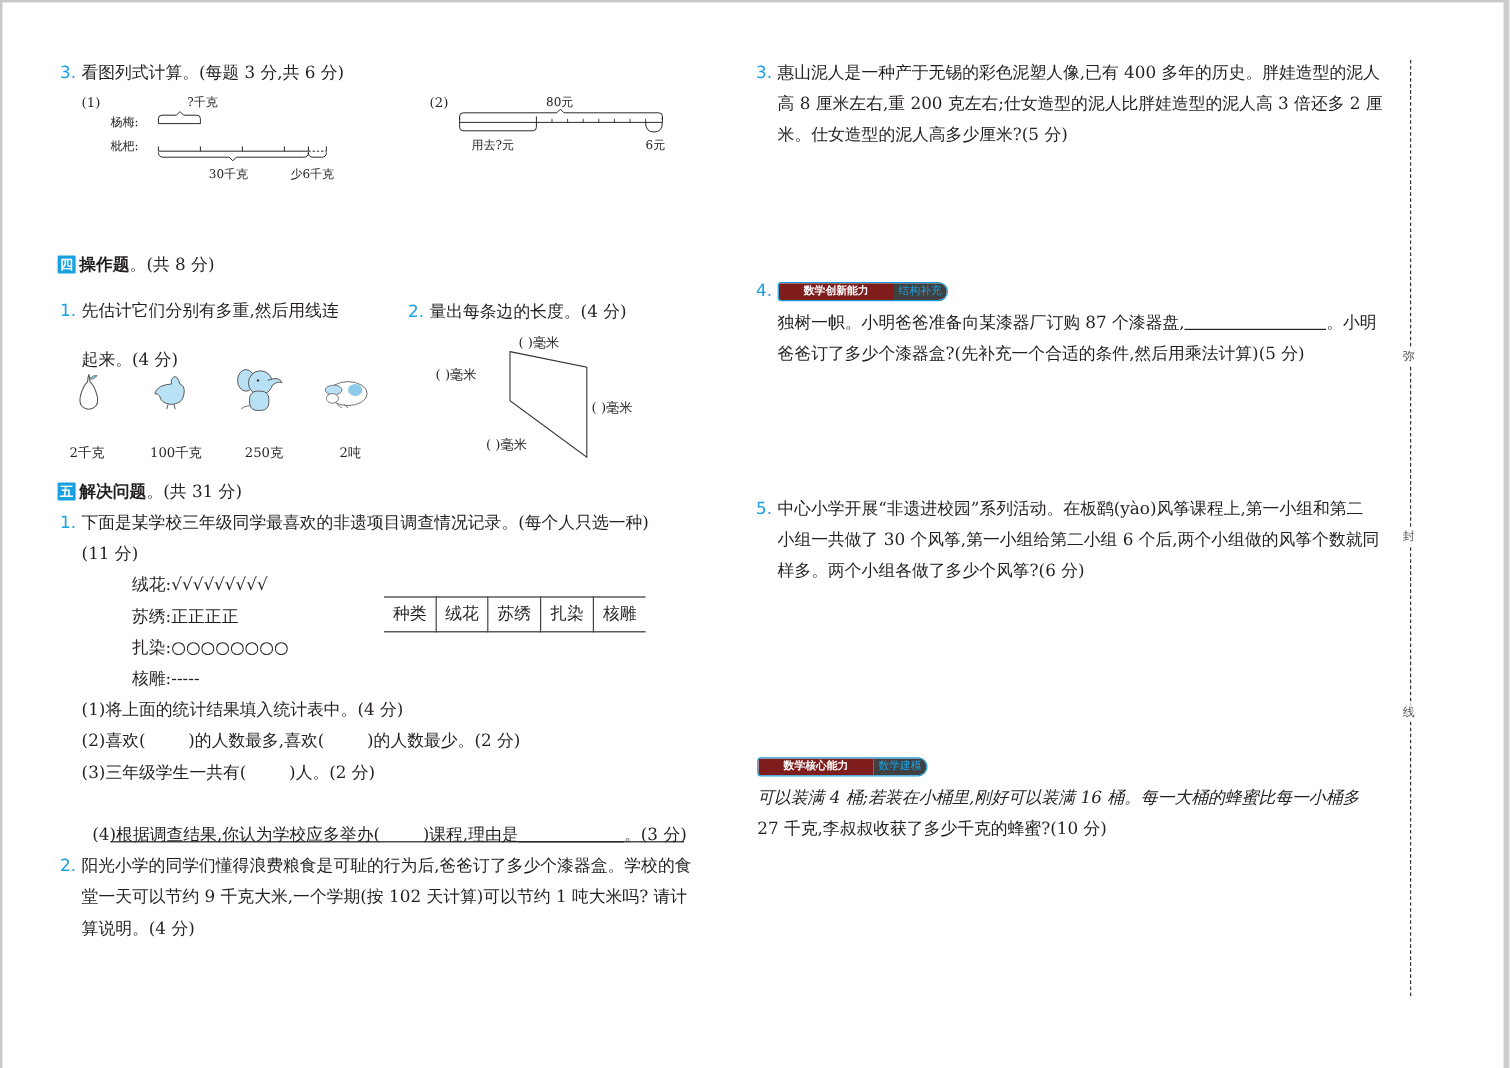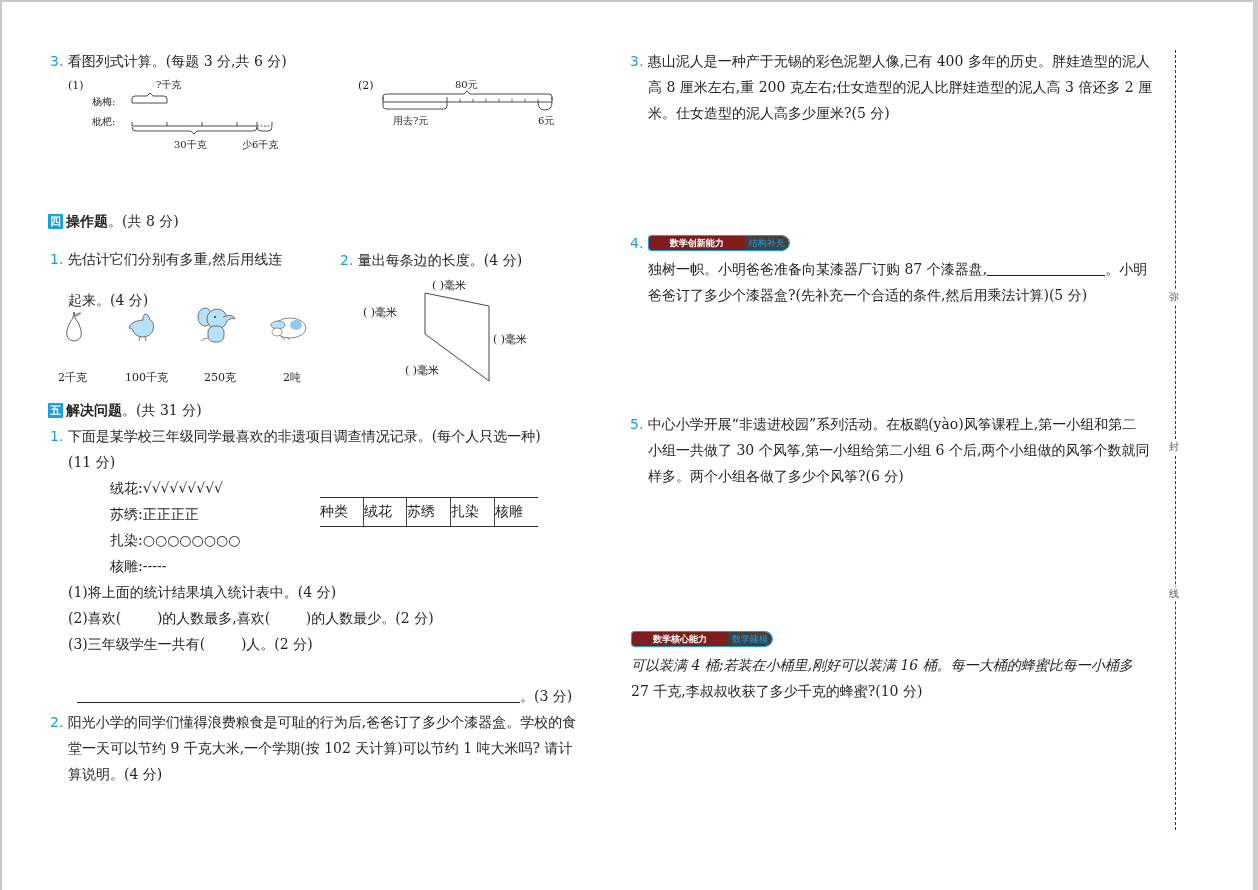--- a/index.html
+++ b/index.html
@@ -25,21 +25,21 @@
   }
   .sec-title { font-family:"DejaVu Sans", "Liberation Sans", sans-serif; font-weight:bold; }
   .tag {
     display:inline-flex; align-items:stretch; height:14px; border:1px solid #1aa0e0; border-radius:3px 8px 8px 3px;
     font-family:"DejaVu Sans", sans-serif; font-size:9px; line-height:14px; vertical-align:2px; margin-right:2px; overflow:hidden;
   }
   .tag .t1 { background:#7f1d1d; color:#fff; padding:0 21px; font-weight:bold; }
   .tag .t2 { background:#404040; color:#1aa0e0; padding:0 4px; }
   .blank-line { display:inline-block; border-bottom:1px solid #231f20; height:14px; vertical-align:-2px; }
   table.stat { border-collapse:collapse; position:absolute; left:320px; top:497px; }
-  table.stat td { border:1px solid #444; height:28px; font-size:14px; padding:0; }
+  table.stat td { border:1px solid #444; height:28px; text-align:center; font-size:14px; padding:0; }
   table.stat tr:first-child td { border-top:1.5px solid #333; }
   table.stat tr:last-child td { border-bottom:1.5px solid #333; }
   table.stat td:first-child { border-left:none; }
   table.stat td:last-child { border-right:none; }
   .cut-line { position:absolute; left:1175px; top:50px; height:780px; border-left:1px dashed #333; }
   .cut-char { position:absolute; left:1169px; font-size:10px; color:#555; background:#fff; font-family:"DejaVu Sans", sans-serif; }
   svg { position:absolute; overflow:visible; }
 </style>
 </head>
 <body>
@@ -181,21 +181,21 @@
     <td style="width:43px;">扎染</td>
     <td style="width:43px;">核雕</td>
   </tr>
 </tbody>
   </table>
 
 <div class="abs line" style="left:68px;top:579px;">(1)将上面的统计结果填入统计表中。(4 分)</div>
 <div class="abs line" style="left:68px;top:605px;white-space:pre;">(2)喜欢(        )的人数最多,喜欢(        )的人数最少。(2 分)</div>
 <div class="abs line" style="left:68px;top:631px;white-space:pre;">(3)三年级学生一共有(        )人。(2 分)</div>
 <div class="abs line" style="left:68px;top:657px;white-space:pre;">
-  <span class="blank-line" style="width:138px;"></span>
+  <span>(4)根据调查结果,你认为学校应多举办(        )课程,理由是</span><span class="blank-line" style="width:138px;"></span>
 </div>
 <div class="abs line" style="left:92px;top:683px;">
   <span class="blank-line" style="width:428px;"></span><span>。(3 分)</span>
 </div>
 
 <div class="abs line" style="left:50px;top:709px;">
   <span class="qnum">2.</span>
   <span>阳光小学的同学们懂得浪费粮食是可耻的行为后,爸爸订了多少个漆器盒。学校的食</span>
 </div>
 <div class="abs line" style="left:68px;top:735px;">堂一天可以节约 9 千克大米,一个学期(按 102 天计算)可以节约 1 吨大米吗? 请计</div>

